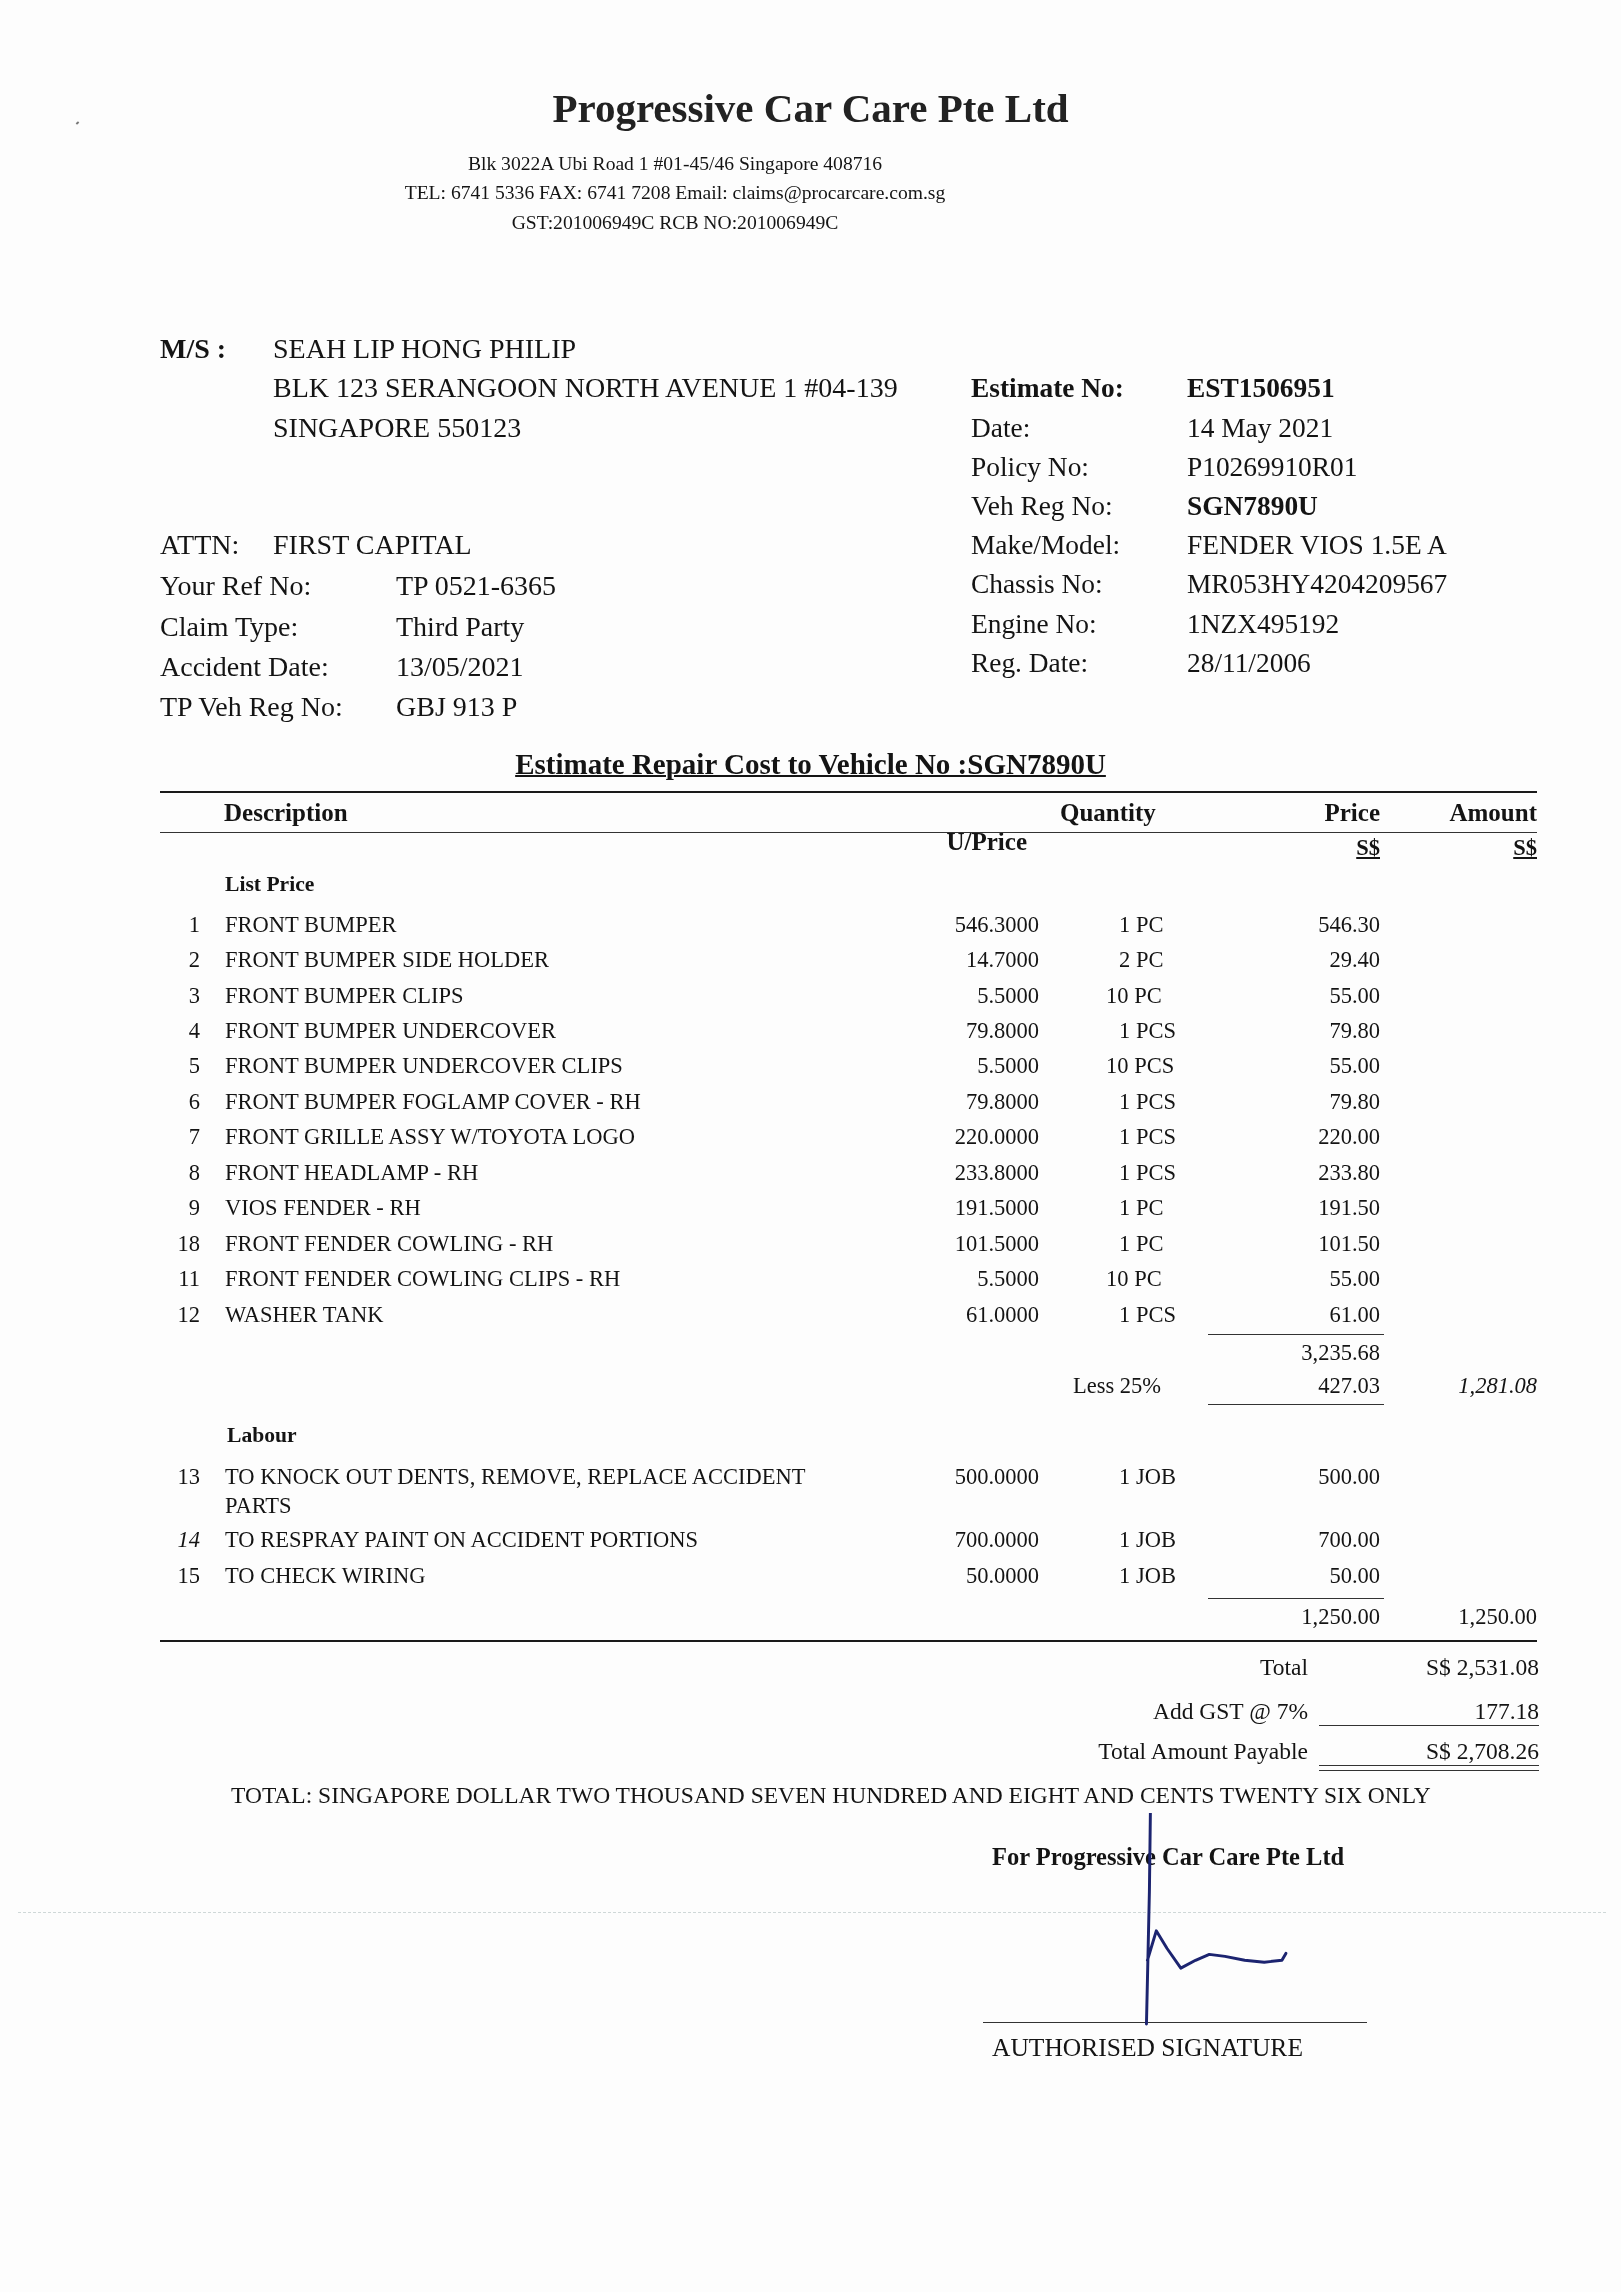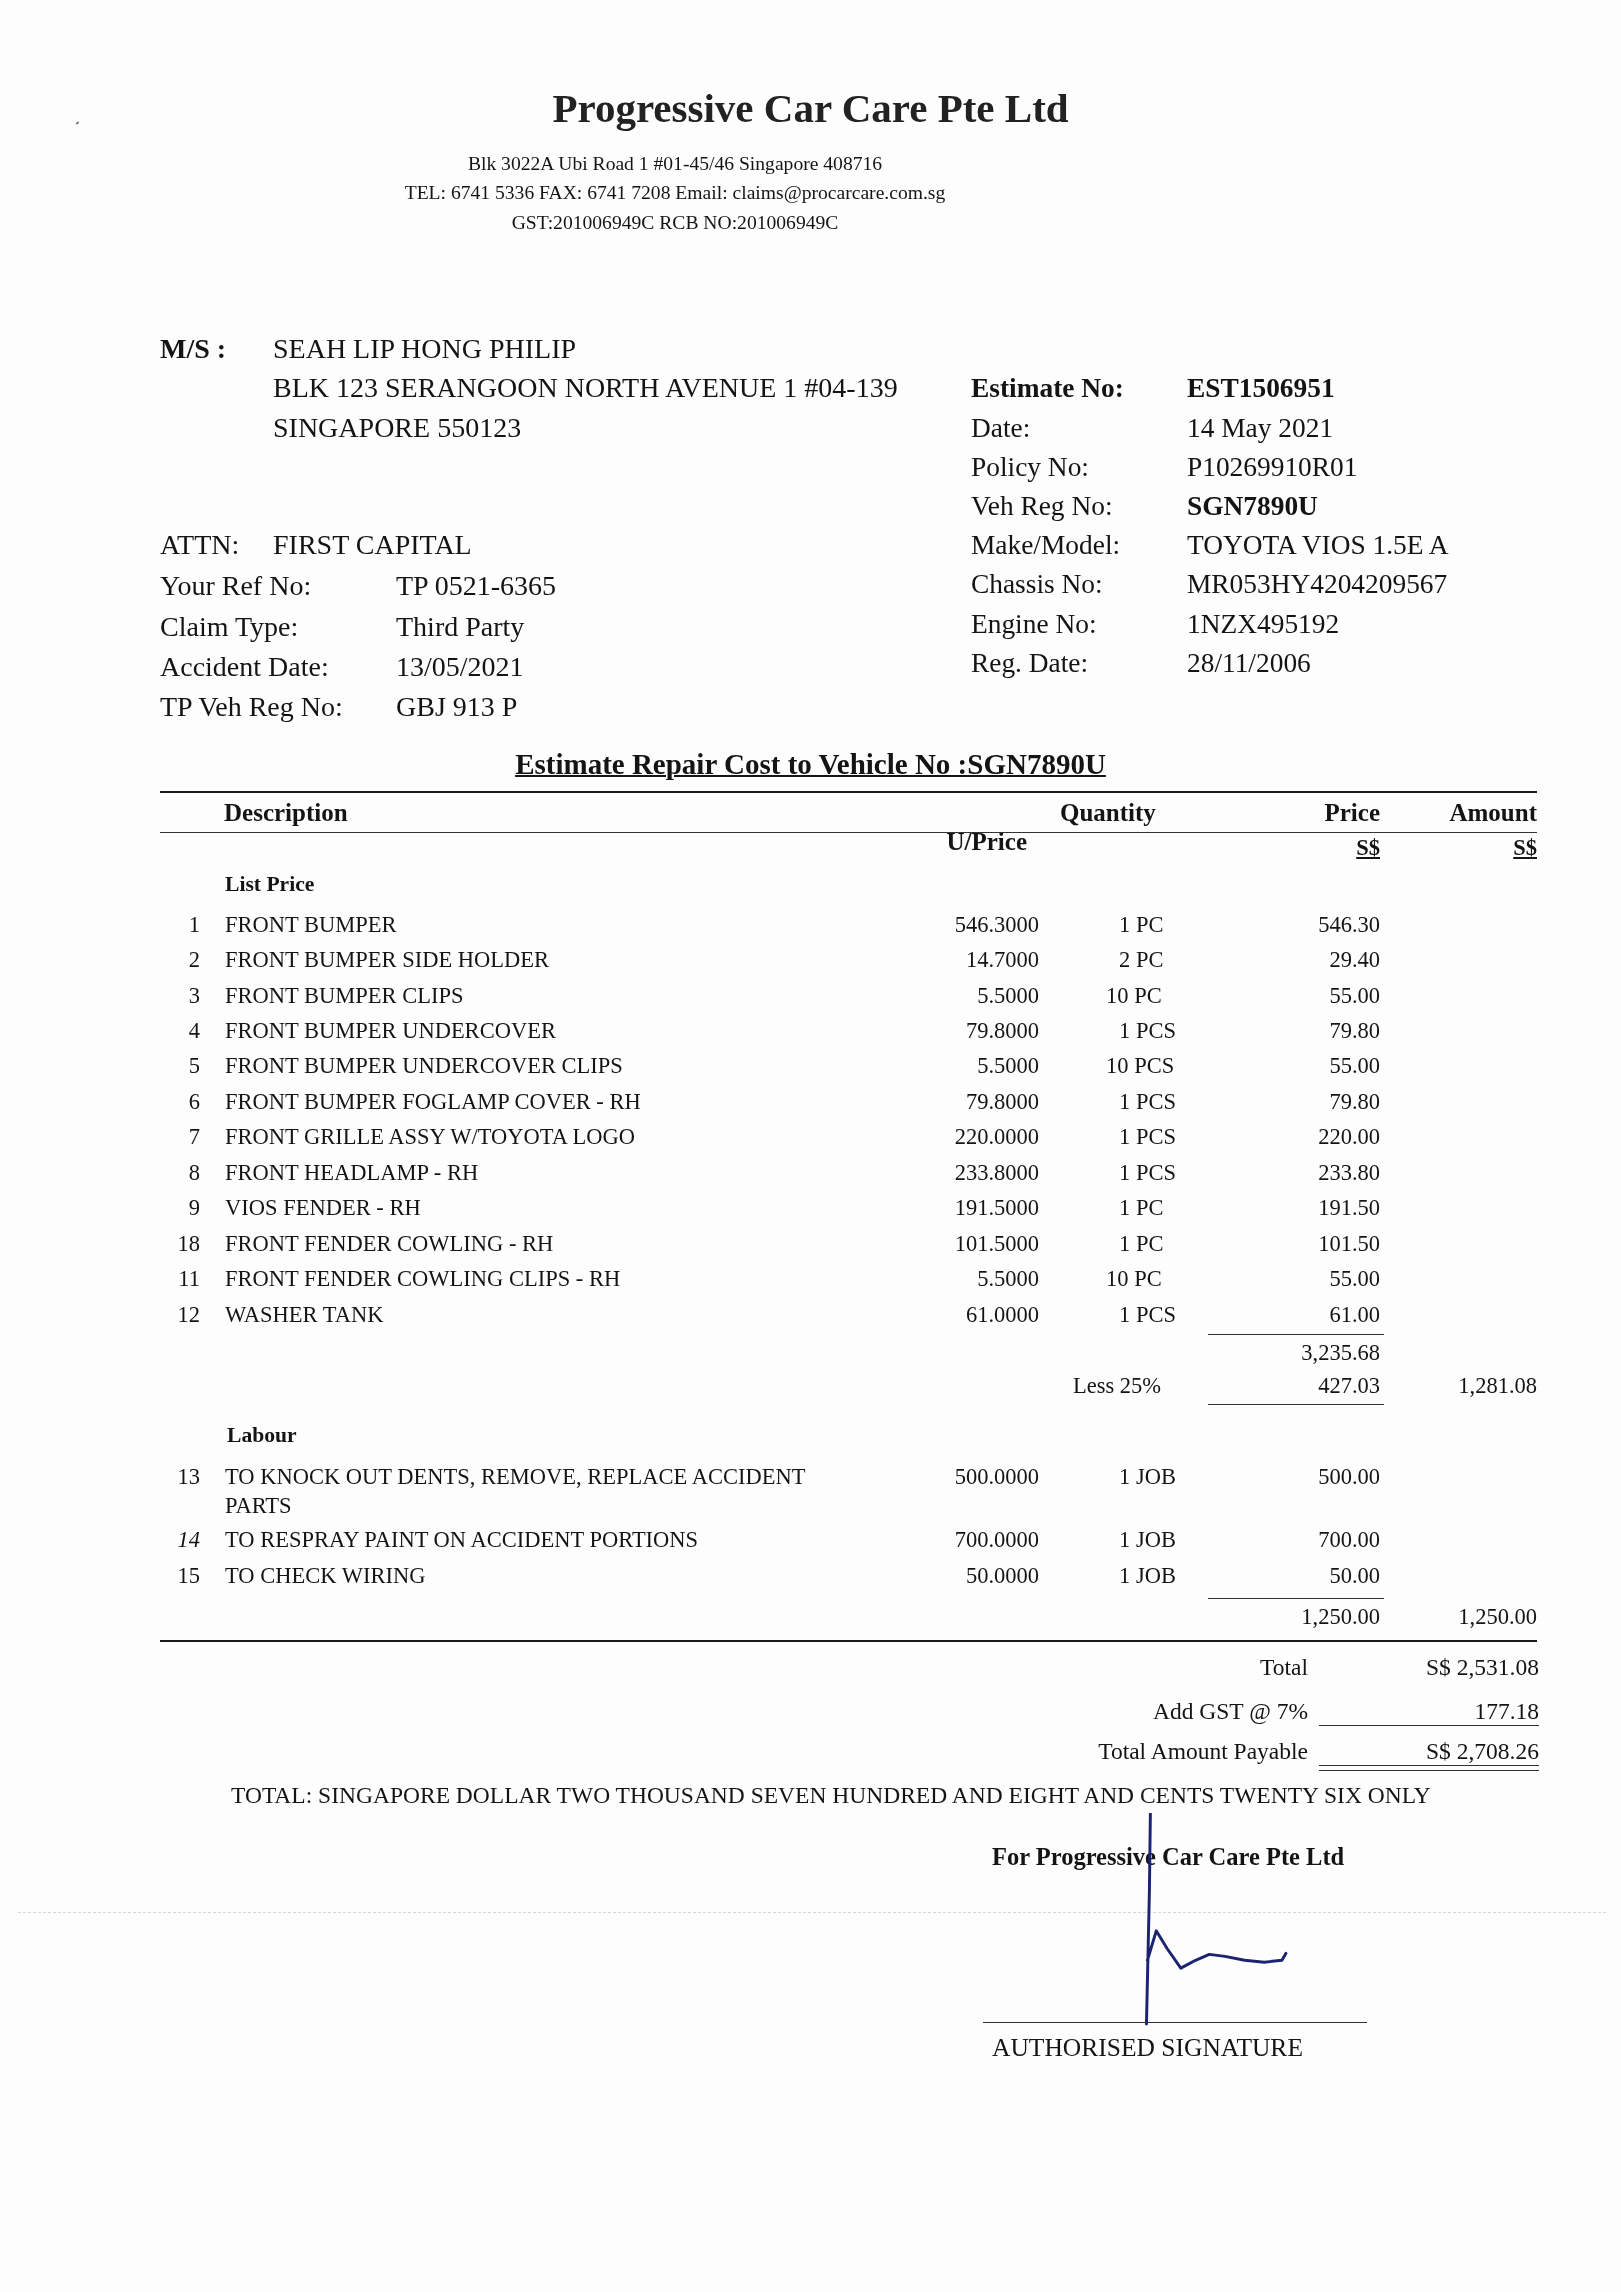--- a/index.html
+++ b/index.html
@@ -60,21 +60,21 @@
 <div>
   <div class="abs meta b" style="left:971px;top:373px;">Estimate No:</div>
   <div class="abs meta b" style="left:1187px;top:373px;">EST1506951</div>
   <div class="abs meta" style="left:971px;top:413px;">Date:</div>
   <div class="abs meta" style="left:1187px;top:413px;">14 May 2021</div>
   <div class="abs meta" style="left:971px;top:452px;">Policy No:</div>
   <div class="abs meta" style="left:1187px;top:452px;">P10269910R01</div>
   <div class="abs meta" style="left:971px;top:491px;">Veh Reg No:</div>
   <div class="abs meta b" style="left:1187px;top:491px;">SGN7890U</div>
   <div class="abs meta" style="left:971px;top:530px;">Make/Model:</div>
-  <div class="abs meta" style="left:1187px;top:530px;">TOYOTA VIOS 1.5E A</div>
+  <div class="abs meta" style="left:1187px;top:530px;">FENDER VIOS 1.5E A</div>
   <div class="abs meta" style="left:971px;top:569px;">Chassis No:</div>
   <div class="abs meta" style="left:1187px;top:569px;">MR053HY4204209567</div>
   <div class="abs meta" style="left:971px;top:609px;">Engine No:</div>
   <div class="abs meta" style="left:1187px;top:609px;">1NZX495192</div>
   <div class="abs meta" style="left:971px;top:648px;">Reg. Date:</div>
   <div class="abs meta" style="left:1187px;top:648px;">28/11/2006</div>
 </div>
 
 <div class="abs b" style="left:0;width:1621px;text-align:center;top:748px;font-size:29px;text-decoration:underline;text-decoration-thickness:2px;">Estimate Repair Cost to Vehicle No :SGN7890U</div>
 
@@ -173,21 +173,21 @@
       <div class="abs cell r" style="left:882px;width:157px;top:1302px;">61.0000</div>
       <div class="abs cell" style="left:1119px;top:1302px;">1 PCS</div>
       <div class="abs cell r" style="left:1235px;width:145px;top:1302px;">61.00</div>
     </div>
   </div>
 
 <div class="hrule thin" style="left:1208px;width:176px;top:1334px;"></div>
 <div class="abs cell r" style="left:1235px;width:145px;top:1340px;">3,235.68</div>
 <div class="abs cell" style="left:1073px;top:1373px;">Less 25%</div>
 <div class="abs cell r" style="left:1235px;width:145px;top:1373px;">427.03</div>
-<div class="abs cell r" style="left:1392px;width:145px;top:1373px;">1,281.08</div>
+<div class="abs cell r" style="left:1392px;width:145px;top:1373px;font-style:italic;">1,281.08</div>
 <div class="hrule thin" style="left:1208px;width:176px;top:1404px;"></div>
 
 <div class="abs sec" style="left:227px;top:1423px;">Labour</div>
 <div id="labour-rows">
     <div>
       <div class="abs cell r" style="left:157px;width:43px;top:1464px;">13</div>
       <div class="abs cell" style="left:225px;top:1464px;">TO KNOCK OUT DENTS, REMOVE, REPLACE ACCIDENT</div>
       <div class="abs cell" style="left:225px;top:1493px;">PARTS</div>
       <div class="abs cell r" style="left:882px;width:157px;top:1464px;">500.0000</div>
       <div class="abs cell" style="left:1119px;top:1464px;">1 JOB</div>

